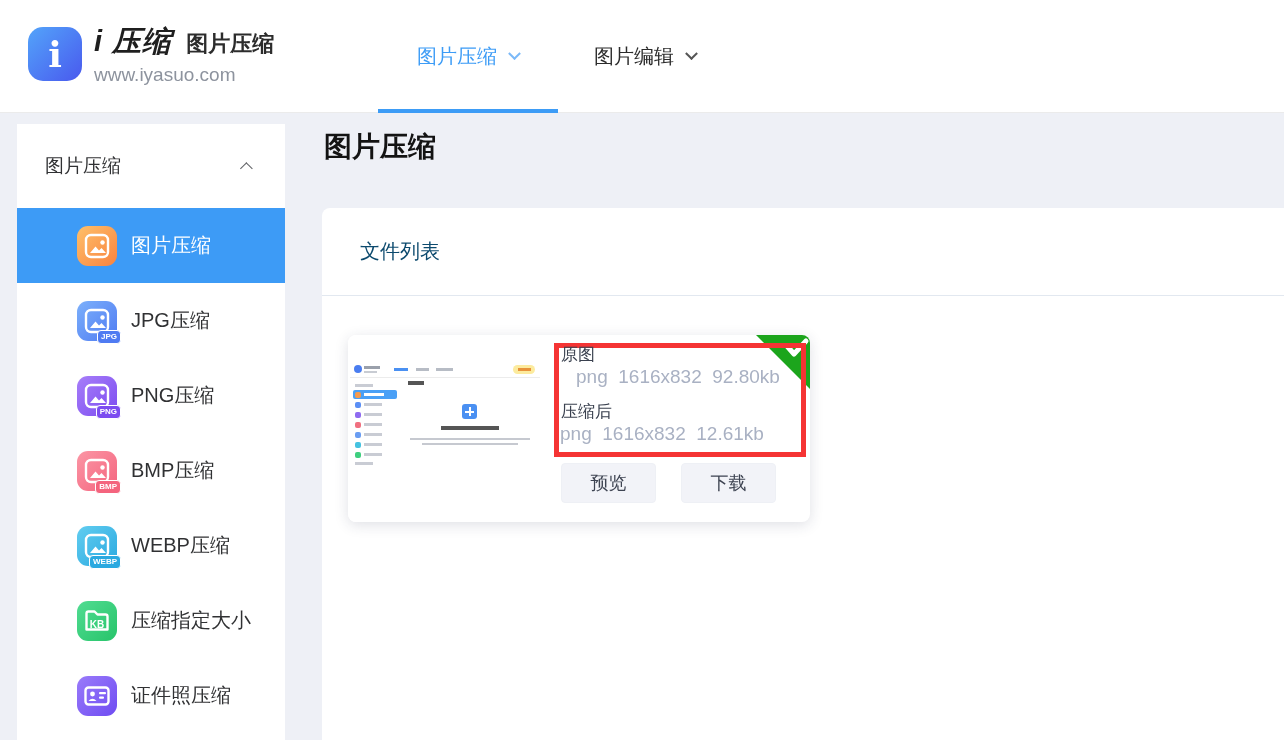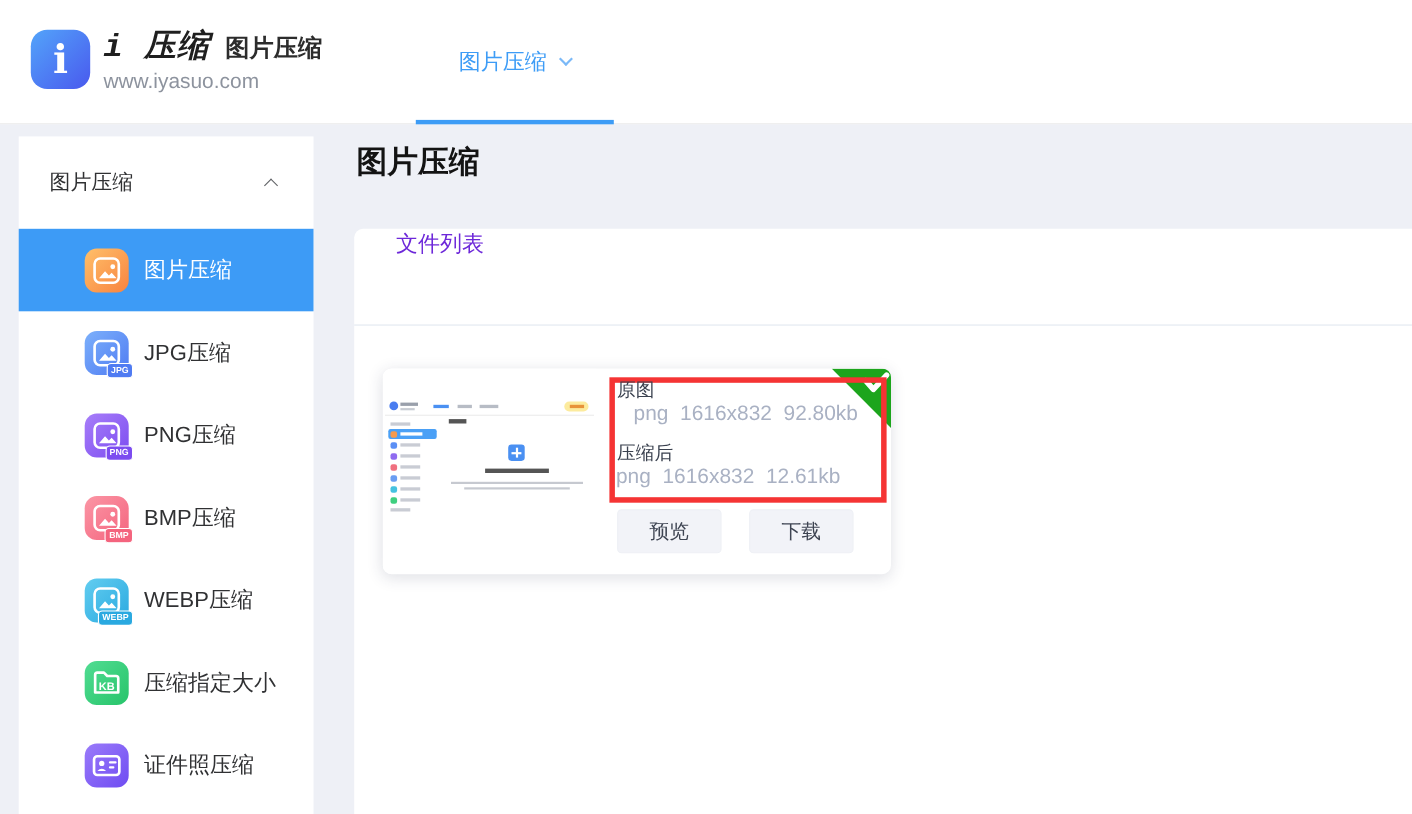--- a/index.html
+++ b/index.html
@@ -6,21 +6,21 @@
   html,body { width:1284px; height:740px; overflow:hidden; }
   body { font-family:"Liberation Sans", sans-serif; background:#eef0f6; position:relative; }
 
   
   .header { position:absolute; left:0; top:0; width:1284px; height:113px; background:#fff; border-bottom:1px solid #ebebeb; z-index:20; }
   .logo-wrap { position:absolute; left:28px; top:22px; display:flex; align-items:center; cursor:pointer; }
   .logo-icon { width:54px; height:54px; border-radius:15px; background:linear-gradient(135deg,#53a4fa 0%,#4959ee 100%);
                display:flex; align-items:center; justify-content:center; color:#fff;
                font-family:"DejaVu Serif", serif; font-weight:bold; font-size:36px; line-height:1; }
   .brand-block { margin-left:12px; }
-  .brand-row { display:flex; align-items:baseline;font-family:Liberation Mono, monospace; }
+  .brand-row { display:flex; align-items:baseline; }
   .brand-name { font-size:29px; font-weight:bold; color:#1f1f1f; font-style:italic; letter-spacing:1px; }
   .brand-tagline { font-size:22px; font-weight:bold; color:#2c2c2c; margin-left:14px; font-style:normal; }
   .brand-url { font-size:19px; color:#8d939e; margin-top:2px; }
 
   .nav { position:absolute; left:378px; top:0; height:113px; display:flex; align-items:stretch; }
   .nav-item { position:relative; display:flex; align-items:center; justify-content:center; gap:13px;
               font-size:20px; color:#2b2b2b; cursor:pointer; }
   .nav-item.first { width:180px; }
   .nav-item.second { margin-left:26px; padding:0 10px; }
   .nav-item.third { margin-left:70px; padding:0 10px; }
@@ -50,22 +50,22 @@
   .ic-webp   { background:linear-gradient(135deg,#62cdf0,#2aa9e0); }
   .ic-id     { background:linear-gradient(135deg,#9a7bfa,#6f4cf2); }
   .ic-kb     { background:linear-gradient(135deg,#51dc92,#27c46a); }
   .icon-badge { position:absolute; right:-4px; bottom:-3px; font-size:8px; font-weight:bold; color:#fff;
                 padding:1px 3px; border-radius:4px; border:1px solid #fff; line-height:1.2; }
   .bg-jpg { background:#4f7bf2; } .bg-png { background:#7c4cf0; } .bg-bmp { background:#f4647e; } .bg-webp { background:#2aa9e0; }
 
   
   .page-title { position:absolute; left:324px; top:128px; font-size:28px; font-weight:bold; color:#131313; z-index:5; }
   .main-card { position:absolute; left:322px; top:208px; width:962px; height:532px; background:#fff; border-radius:8px 0 0 0; }
-  .panel-header { height:88px; display:flex; align-items:flex-start; padding-left:38px; border-bottom:1px solid #e2e8f0;
-                  font-size:20px; color:#6d28d9; }
+  .panel-header { height:88px; display:flex; align-items:center; padding-left:38px; border-bottom:1px solid #e2e8f0;
+                  font-size:20px; color:#0c4a6e; }
 
   
   .file-card { position:absolute; left:26px; top:127px; width:462px; height:187px; background:#fff; border-radius:8px;
                box-shadow:0 3px 14px rgba(40,50,80,.15); overflow:hidden; }
   .thumb-zone { position:absolute; left:0; top:0; width:194px; height:187px; background:#fff; }
   .file-name-bar { position:absolute; left:0; bottom:0; width:194px; height:33px; background:rgba(84,84,84,.82);
                    color:#fff; font-size:18px; display:flex; align-items:center; justify-content:center; z-index:3; }
 
   
   .mini { position:absolute; left:2px; top:26px; width:190px; height:100px; background:#fff; }
@@ -126,20 +126,24 @@
       <div class="brand-url">www.iyasuo.com</div>
     </div>
   </div>
 
   <div class="nav">
     <div class="nav-item first active">
       <span>图片压缩</span>
       <span class="chev"></span>
       <div class="nav-underline"></div>
     </div>
+    <div class="nav-item second">
+      <span>图片编辑</span>
+      <span class="chev"></span>
+    </div>
   </div>
 </div>
 
 <div class="sidebar">
   <div class="side-group-header">
     <span>图片压缩</span>
     <span class="chev-up"></span>
   </div>
 
   <div class="side-item active">

